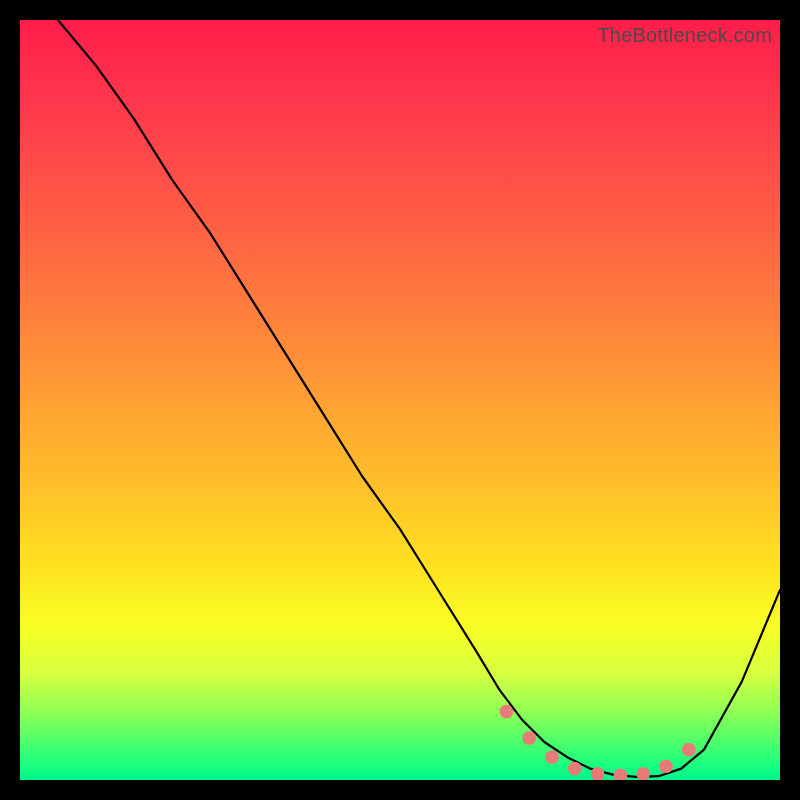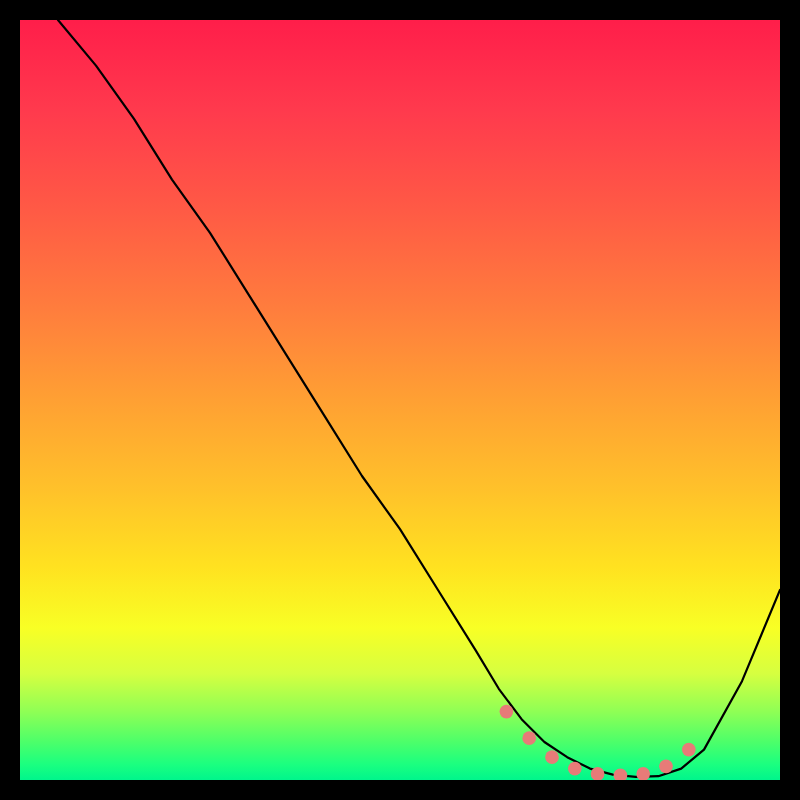--- a/index.html
+++ b/index.html
@@ -58,20 +58,21 @@
     height: 100%;
   }
 </style>
 </head>
 <body>
 
 <div class="frame">
 
   <div class="plot-area">
 
+    <span class="watermark">TheBottleneck.com</span>
 
     <svg class="curve" viewBox="0 0 760 760" preserveAspectRatio="none">
       <g id="curve-group">
           <path d="M38.00 0.00 L76.00 45.60 L114.00 98.80 L152.00 159.60 L190.00 212.80 L228.00 273.60 L266.00 334.40 L304.00 395.20 L342.00 456.00 L380.00 509.20 L418.00 570.00 L456.00 630.80 L478.80 668.80 L501.60 699.20 L524.40 722.00 L547.20 737.20 L570.00 748.60 L592.80 754.68 L615.60 756.96 L638.40 756.20 L661.20 748.60 L684.00 729.60 L722.00 661.20 L760.00 570.00" fill="none" stroke="#000000" stroke-width="2.2" stroke-linejoin="round" stroke-linecap="round"></path>
         </g>
       <g id="marker-group">
           <circle cx="486.40" cy="691.60" r="6.84" fill="#e77b78"></circle>
           <circle cx="509.20" cy="718.20" r="6.84" fill="#e77b78"></circle>
           <circle cx="532.00" cy="737.20" r="6.84" fill="#e77b78"></circle>
           <circle cx="554.80" cy="748.60" r="6.84" fill="#e77b78"></circle>

